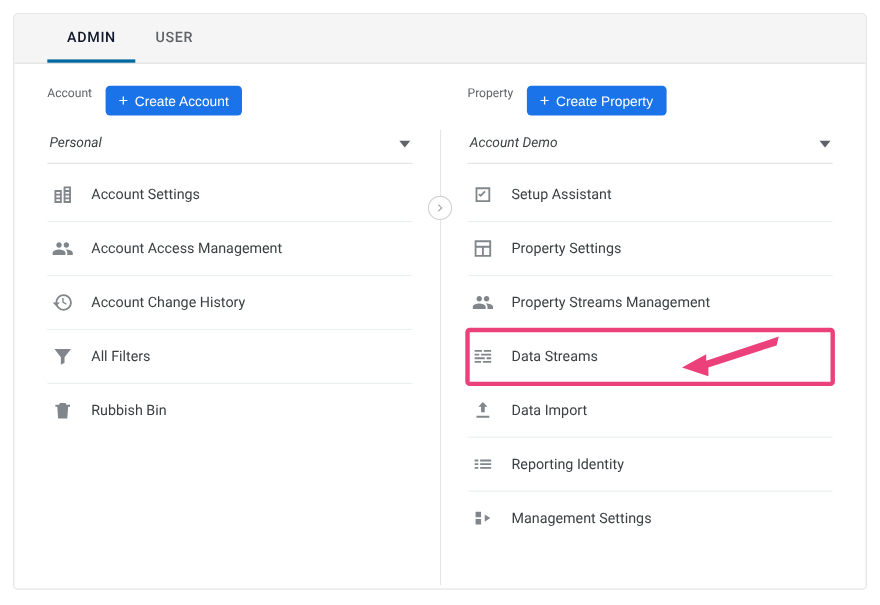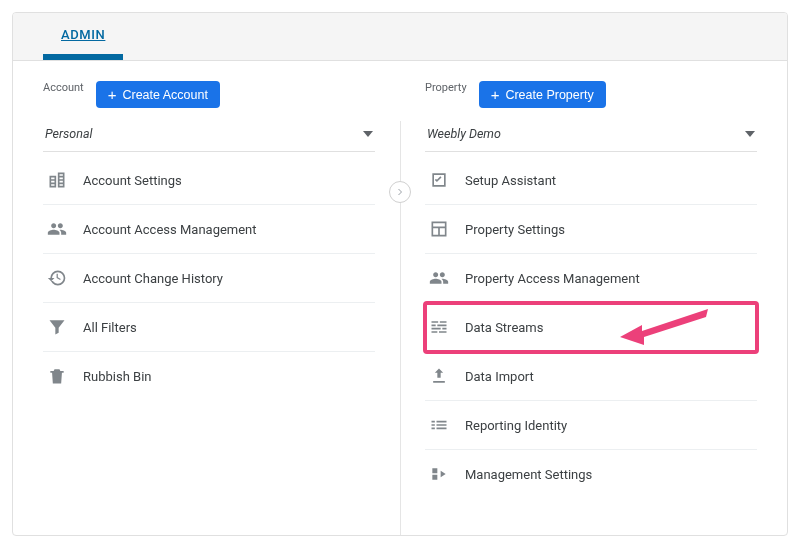--- a/index.html
+++ b/index.html
@@ -27,23 +27,22 @@
   }
   .tab {
     padding:14px 18px 12px;
     font-size:13px;
     font-weight:500;
     letter-spacing:0.6px;
     color:#5f6368;
     cursor:pointer;
   }
   .tab.active {
-    color:#0369a1;
-    border-bottom:6px solid #0369a1;
-    text-decoration:underline;
+    color:#0f172a;
+    border-bottom:3px solid #0369a1;
   }
   .body {
     display:flex;
     height:calc(100% - 48px);
     position:relative;
   }
   .col {
     flex:1;
     padding:20px 20px 0 30px;
     position:relative;
@@ -132,20 +131,21 @@
   }
   .arrow-annot svg { width:100%; height:100%; }
 </style>
 </head>
 <body>
 
 <div class="frame">
 
   <div class="tabs">
     <div class="tab active">ADMIN</div>
+    <div class="tab">USER</div>
   </div>
 
   <div class="body">
     <div class="divider"></div>
     <div class="divider-knob">
       <svg viewBox="0 0 24 24" width="12" height="12" fill="none" stroke="#9aa0a6" stroke-width="2">
           <path d="M9 6l6 6-6 6"></path>
         </svg>
     </div>
 
@@ -213,21 +213,21 @@
 
     <div class="col">
       <div class="col-header">
         <span class="col-label">Property</span>
         <button class="create-btn">
           <span class="plus">+</span>
           <span>Create Property</span>
         </button>
       </div>
       <div class="selector">
-        <span>Weebly Demo</span>
+        <span>Account Demo</span>
         <span class="caret"></span>
       </div>
       <div class="menu">
 
         <div class="menu-item">
           <span class="icon">
             <svg viewBox="0 0 24 24">
                 <path d="M4 4h16v16H4V4zm2 2v12h12V6H6zm3.5 8.5L7 12l1.4-1.4 1.1 1.1 4.1-4.1L15 9l-5.5 5.5z"></path>
               </svg>
           </span>
@@ -242,21 +242,21 @@
           </span>
           <span>Property Settings</span>
         </div>
 
         <div class="menu-item">
           <span class="icon">
             <svg viewBox="0 0 24 24">
                 <path d="M16 11c1.66 0 3-1.34 3-3s-1.34-3-3-3-3 1.34-3 3 1.34 3 3 3zm-8 0c1.66 0 3-1.34 3-3S9.66 5 8 5 5 6.34 5 8s1.34 3 3 3zm0 2c-2.33 0-7 1.17-7 3.5V19h14v-2.5C15 14.17 10.33 13 8 13zm8 0c-.29 0-.62.02-.97.05 1.16.84 1.97 1.97 1.97 3.45V19h6v-2.5c0-2.33-4.67-3.5-7-3.5z"></path>
               </svg>
           </span>
-          <span>Property Access Management</span>
+          <span>Property Streams Management</span>
         </div>
 
         <div class="menu-item highlighted">
           <span class="icon">
             <svg viewBox="0 0 24 24">
                 <path d="M3 5h8v2H3V5zm10 0h8v2h-8V5zM3 9h5v2H3V9zm7 0h11v2H10V9zM3 13h11v2H3v-2zm13 0h5v2h-5v-2zM3 17h7v2H3v-2zm9 0h9v2h-9v-2z"></path>
               </svg>
           </span>
           <span>Data Streams</span>
         </div>

